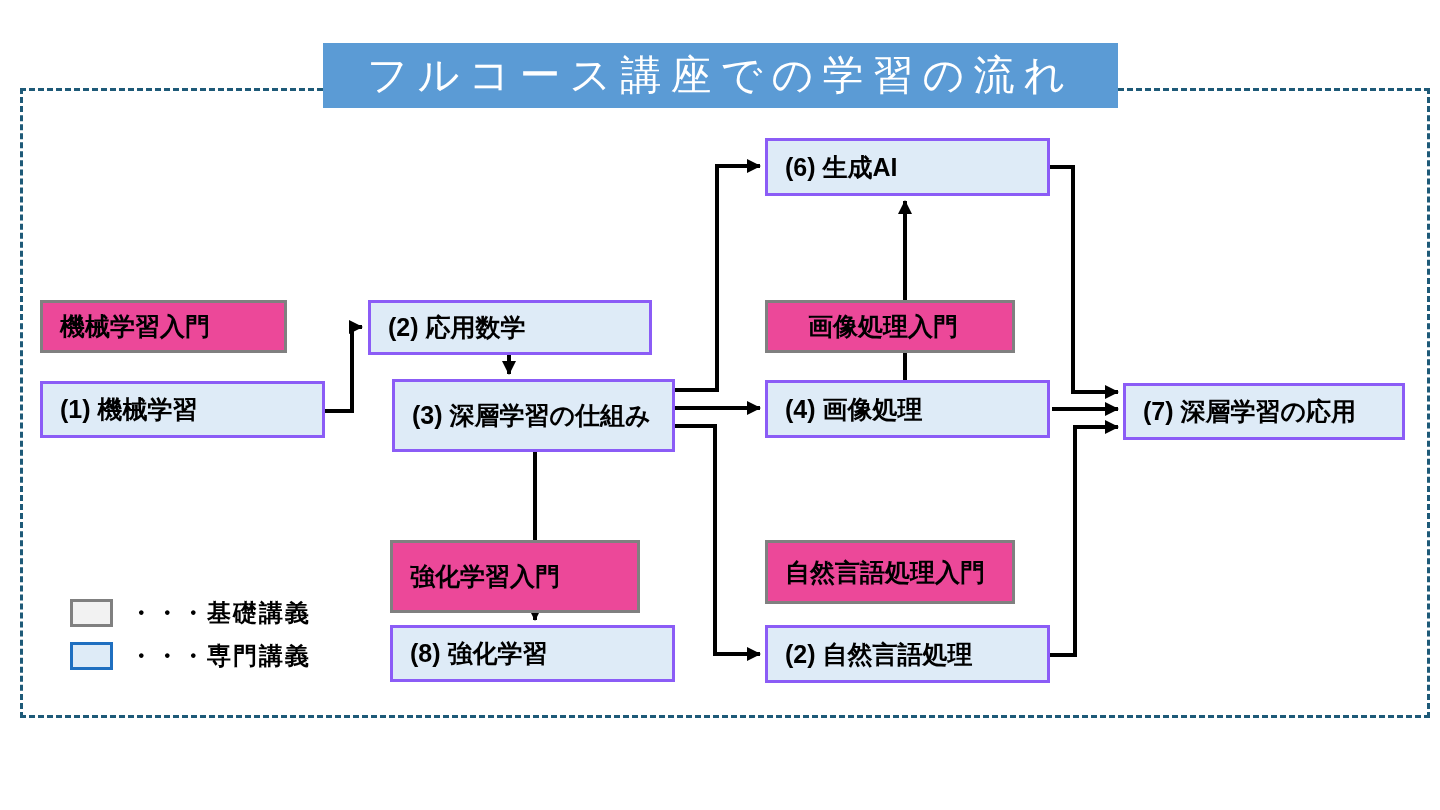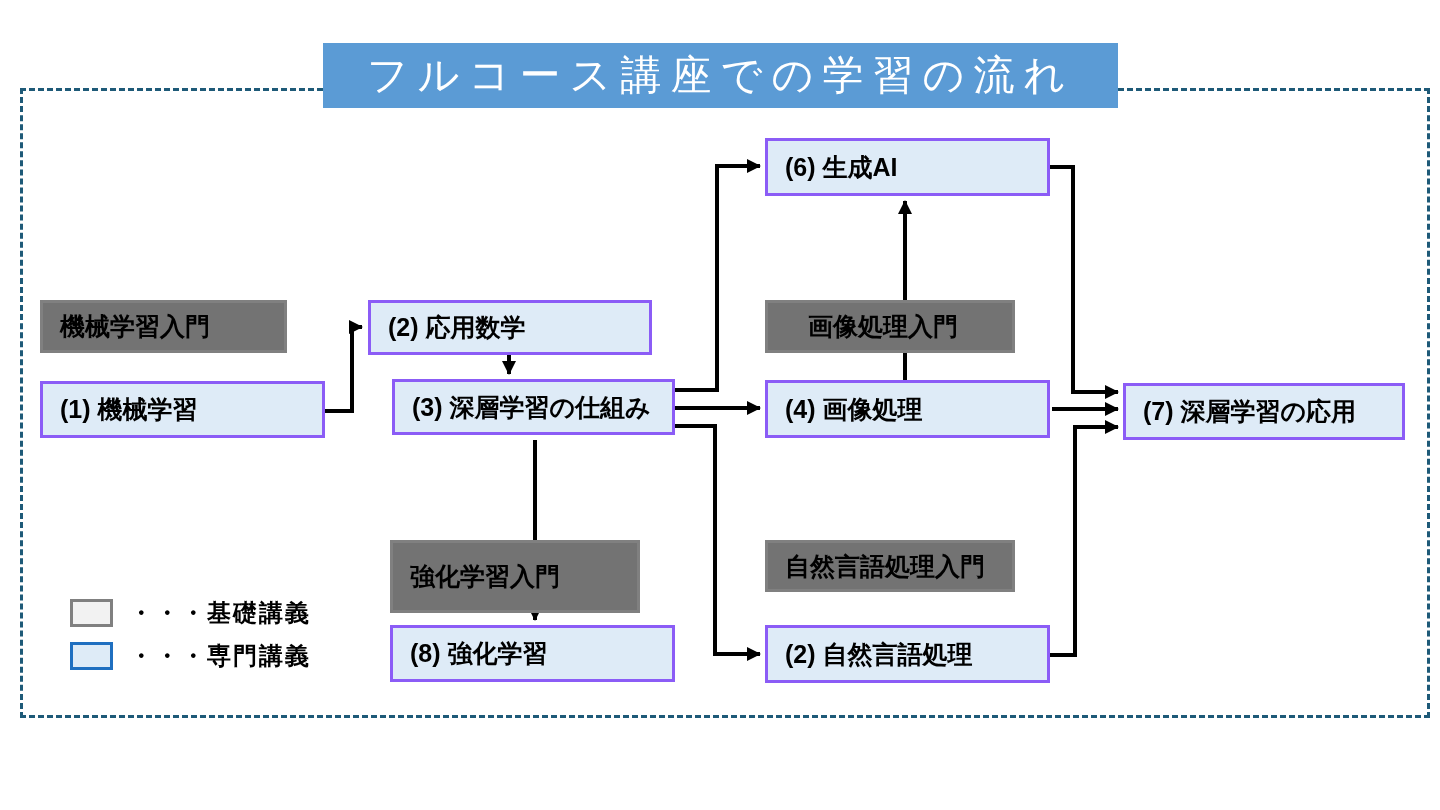--- a/index.html
+++ b/index.html
@@ -45,21 +45,21 @@
     box-sizing:border-box;
     display:flex;align-items:center;
     padding-left:17px;
     font-weight:bold;
     font-size:25px;
     color:#000000;
     z-index:3;
     white-space:nowrap;
   }
   .node.blue{ background:#DEEBF7; border:3px solid #8b5cf6; }
-  .node.gray{ background:#737373; border:3px solid #808080; }
+  .node.gray{ background:#ec4899; border:3px solid #808080; }
   
   .legend-row{
     position:absolute;
     display:flex;align-items:center;
     z-index:3;
     justify-content:flex-end;
   }
   .legend-swatch{
     width:43px;height:28px;box-sizing:border-box;
   }
@@ -107,31 +107,31 @@
 
   <div class="node gray" style="left:40px;top:300px;width:247px;height:53px;">
     <span>機械学習入門</span>
   </div>
   <div class="node gray" style="left:765px;top:300px;width:250px;height:53px;padding-left:40px;">
     <span>画像処理入門</span>
   </div>
   <div class="node gray" style="left:390px;top:540px;width:250px;height:73px;">
     <span>強化学習入門</span>
   </div>
-  <div class="node gray" style="left:765px;top:540px;width:250px;height:52px;">
+  <div class="node gray" style="left:765px;top:540px;width:250px;height:64px;">
     <span>自然言語処理入門</span>
   </div>
 
   <div class="node blue" style="left:40px;top:381px;width:285px;height:57px;">
     <span>(1) 機械学習</span>
   </div>
   <div class="node blue" style="left:368px;top:300px;width:284px;height:55px;">
     <span>(2) 応用数学</span>
   </div>
-  <div class="node blue" style="left:392px;top:379px;width:283px;height:56px;">
+  <div class="node blue" style="left:392px;top:379px;width:283px;height:73px;">
     <span>(3) 深層学習の仕組み</span>
   </div>
   <div class="node blue" style="left:765px;top:138px;width:285px;height:58px;">
     <span>(6) 生成AI</span>
   </div>
   <div class="node blue" style="left:765px;top:380px;width:285px;height:58px;">
     <span>(4) 画像処理</span>
   </div>
   <div class="node blue" style="left:1123px;top:383px;width:282px;height:57px;">
     <span>(7) 深層学習の応用</span>

